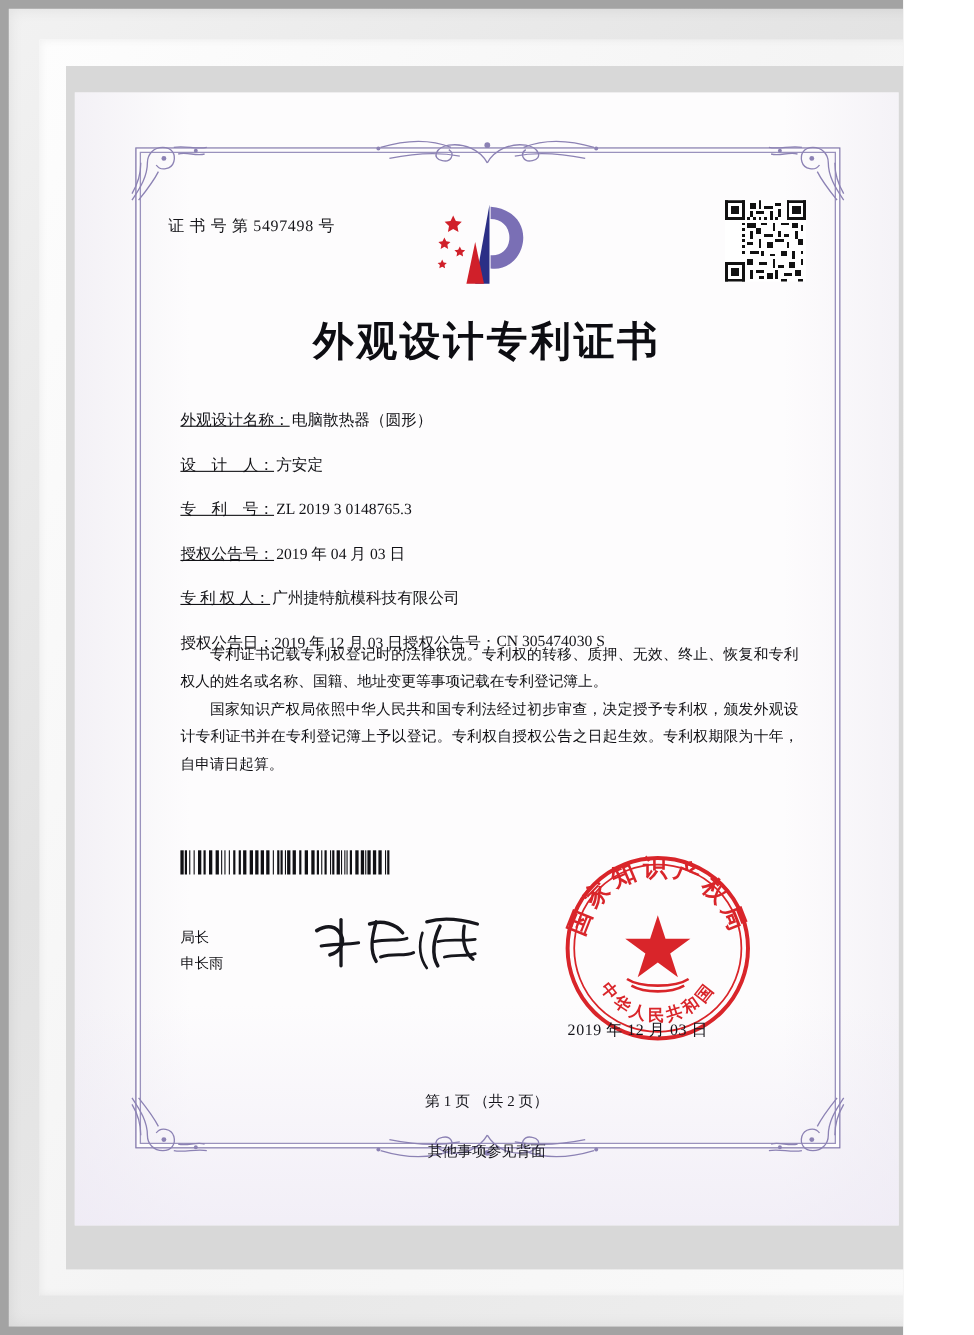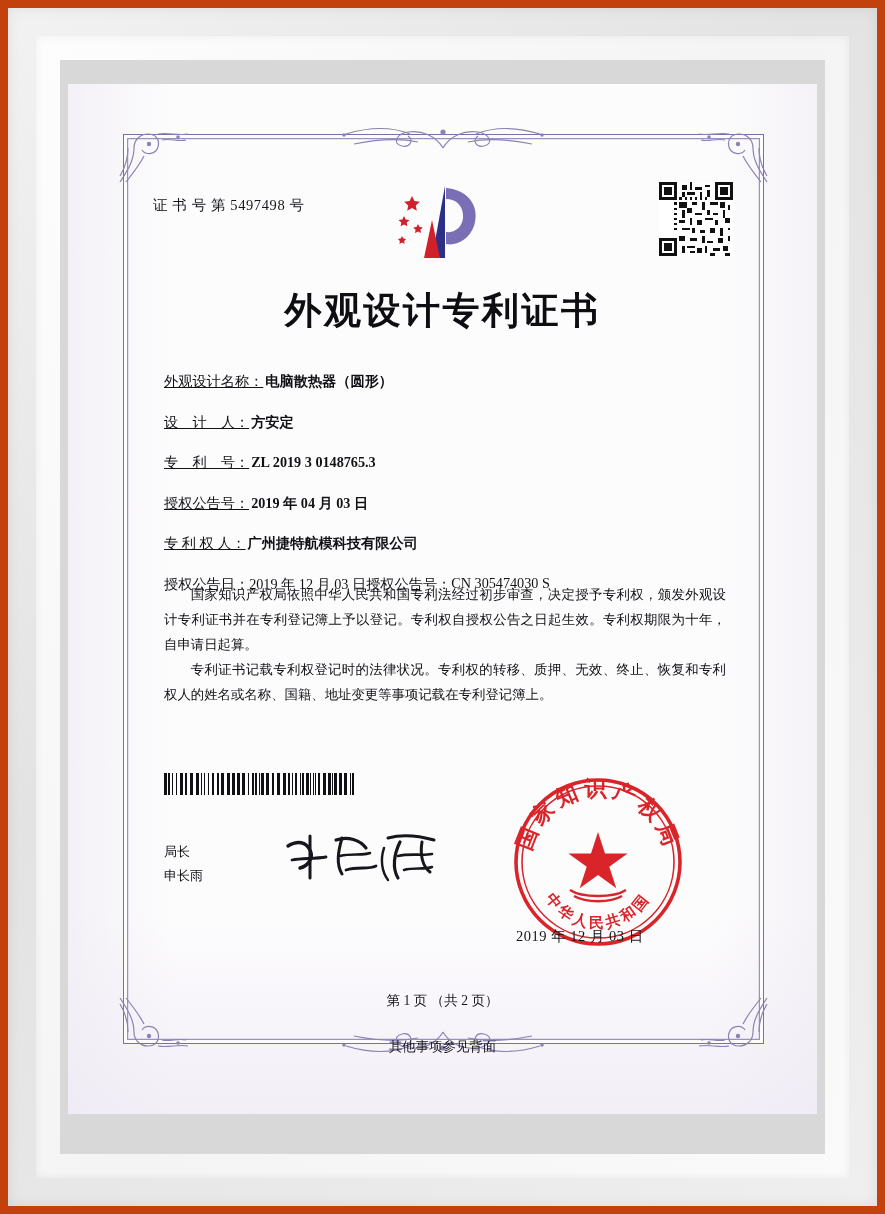--- a/index.html
+++ b/index.html
@@ -10,23 +10,23 @@
   body {
     width: 885px;
     height: 1214px;
     font-family: "Liberation Serif", serif;
     -webkit-font-smoothing: antialiased;
   }
 
   
   .page {
     position: relative;
-    width: 885px;
+    width: 821px;
     height: 1214px;
-    background: #c2410c;
+    background: #a3a3a3;
     overflow: hidden;
   }
   .frame-outer {
     position: absolute;
     left: 8px; top: 8px;
     width: 869px; height: 1198px;
     background: linear-gradient(135deg,#f2f2f2 0%, #e3e3e3 40%, #efefef 100%);
     box-shadow: inset 0 0 14px rgba(0,0,0,0.08);
   }
   .frame-mid {
@@ -148,21 +148,20 @@
     font-family: "Liberation Serif", serif;
   }
   .field-label {
     white-space: pre;
     flex: 0 0 auto;
     text-decoration: underline;
   }
   .field-value {
     margin-left: 2px;
     flex: 1 1 auto;
-    font-weight: bold;
   }
   .row-split { display: flex; }
   .row-split .half-label { white-space: pre; }
   .row-split .second {
     display: flex;
   }
 
   
   .body-text {
     position: absolute;
@@ -474,22 +473,22 @@
         <span class="half-label">授权公告日：</span>
         <span>2019 年 12 月 03 日</span>
         <span class="second">
           <span>授权公告号：</span>
           <span>CN 305474030 S</span>
         </span>
       </div>
     </div>
 
     <div class="body-text">
+      <p>专利证书记载专利权登记时的法律状况。专利权的转移、质押、无效、终止、恢复和专利权人的姓名或名称、国籍、地址变更等事项记载在专利登记簿上。</p>
       <p>国家知识产权局依照中华人民共和国专利法经过初步审查，决定授予专利权，颁发外观设计专利证书并在专利登记簿上予以登记。专利权自授权公告之日起生效。专利权期限为十年，自申请日起算。</p>
-      <p>专利证书记载专利权登记时的法律状况。专利权的转移、质押、无效、终止、恢复和专利权人的姓名或名称、国籍、地址变更等事项记载在专利登记簿上。</p>
     </div>
 
     <div class="barcode">
         <i style="width: 3px; margin-right: 1px;"></i>
         <i style="width: 2px; margin-right: 2px;"></i>
         <i style="width: 1px; margin-right: 3px;"></i>
         <i style="width: 1px; margin-right: 3px;"></i>
         <i style="width: 3px; margin-right: 2px;"></i>
         <i style="width: 2px; margin-right: 3px;"></i>
         <i style="width: 3px; margin-right: 3px;"></i>

